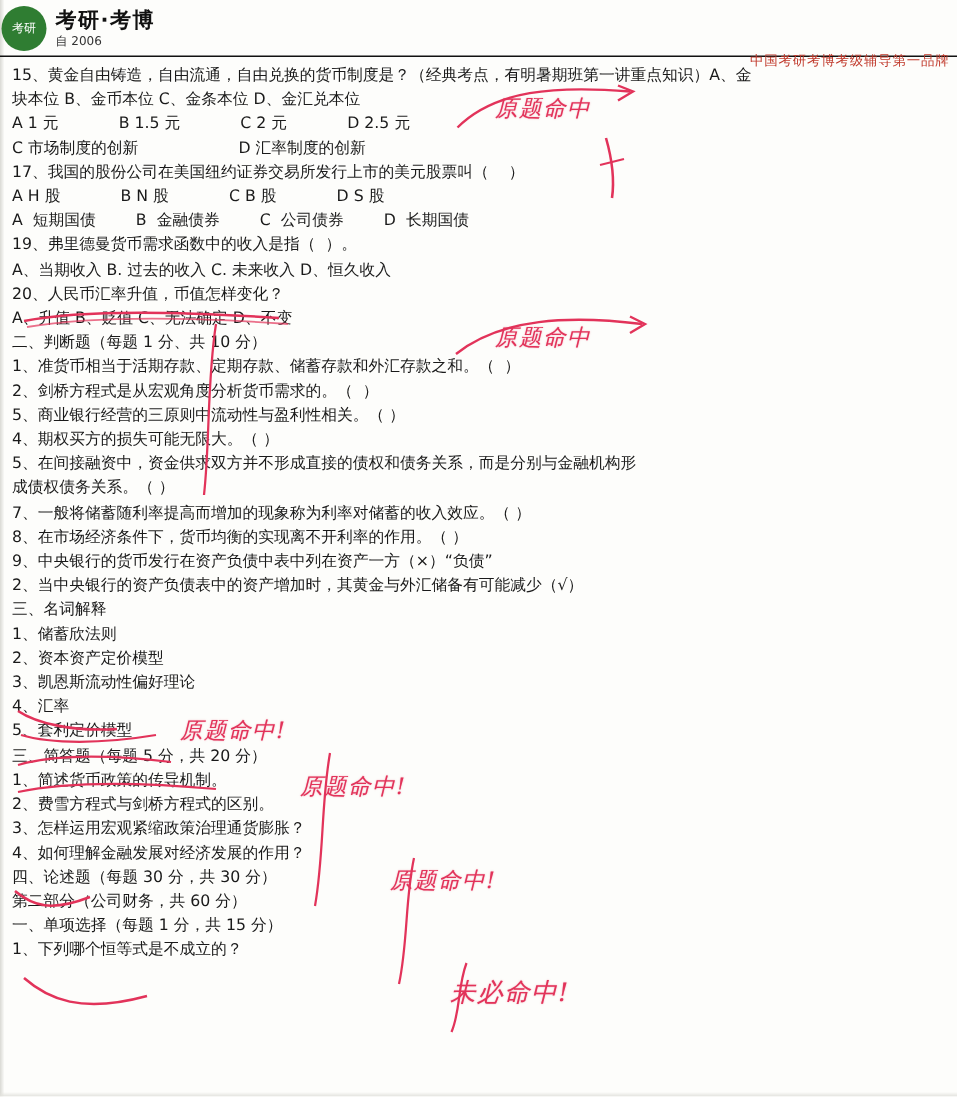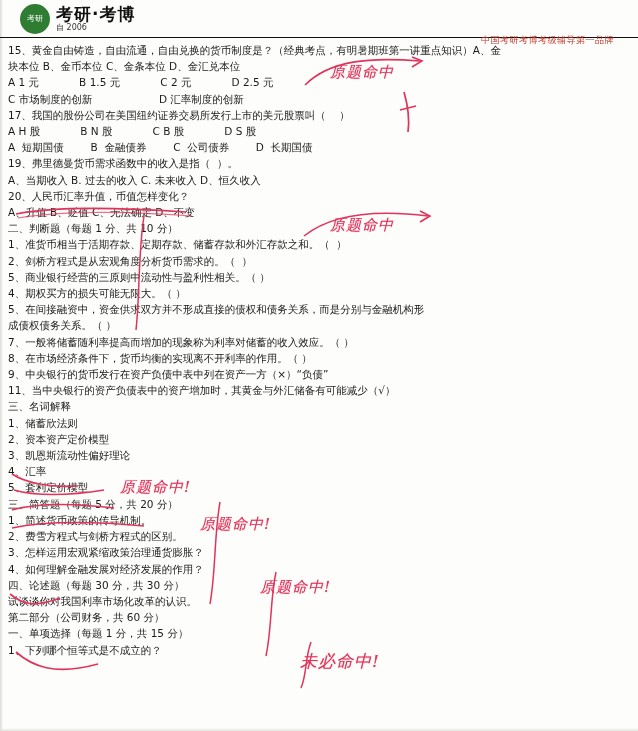--- a/index.html
+++ b/index.html
@@ -21,21 +21,21 @@
     background: #fdfdfb;
     overflow: hidden;
   }
   
   .header {
     position: relative;
     height: 38px;
     border-bottom: 1px solid #111;
     display: flex;
     align-items: center;
-    padding: 0 20px;
+    padding: 0 1px;
     box-sizing: border-box;
   }
   .logo {
     width: 30px;
     height: 30px;
     border-radius: 50%;
     background: #2f7d32;
     color: #fff;
     font-size: 8px;
     line-height: 9px;
@@ -46,21 +46,21 @@
     font-family: "DejaVu Sans", sans-serif;
     margin-right: 6px;
     flex: 0 0 auto;
   }
   .brand-block {
     display: flex;
     flex-direction: column;
     justify-content: center;
   }
   .brand-main {
-    font-size: 17px;
+    font-size: 14px;
     font-weight: bold;
     letter-spacing: 1px;
     color: #111;
     line-height: 18px;
   }
   .brand-sub {
     font-size: 8px;
     color: #333;
     line-height: 10px;
   }
@@ -151,34 +151,33 @@
       <div class="line">二、判断题（每题 1 分、共 10 分）</div>
       <div class="line">1、准货币相当于活期存款、定期存款、储蓄存款和外汇存款之和。（  ）</div>
       <div class="line">2、剑桥方程式是从宏观角度分析货币需求的。（  ）</div>
       <div class="line">5、商业银行经营的三原则中流动性与盈利性相关。（ ）</div>
       <div class="line">4、期权买方的损失可能无限大。（ ）</div>
       <div class="line">5、在间接融资中，资金供求双方并不形成直接的债权和债务关系，而是分别与金融机构形</div>
       <div class="line">成债权债务关系。（ ）</div>
       <div class="line">7、一般将储蓄随利率提高而增加的现象称为利率对储蓄的收入效应。（ ）</div>
       <div class="line">8、在市场经济条件下，货币均衡的实现离不开利率的作用。（ ）</div>
       <div class="line">9、中央银行的货币发行在资产负债中表中列在资产一方（×）“负债”</div>
-      <div class="line">11、当中央银行的资产负债表中的资产增加时，其黄金与外汇储备有可能减少（√）</div>
+      <div class="line">2、当中央银行的资产负债表中的资产增加时，其黄金与外汇储备有可能减少（√）</div>
       <div class="line">三、名词解释</div>
       <div class="line">1、储蓄欣法则</div>
       <div class="line">2、资本资产定价模型</div>
       <div class="line">3、凯恩斯流动性偏好理论</div>
       <div class="line">4、汇率</div>
       <div class="line">5、套利定价模型</div>
       <div class="line">三、简答题（每题 5 分，共 20 分）</div>
       <div class="line">1、简述货币政策的传导机制。</div>
       <div class="line">2、费雪方程式与剑桥方程式的区别。</div>
       <div class="line">3、怎样运用宏观紧缩政策治理通货膨胀？</div>
       <div class="line">4、如何理解金融发展对经济发展的作用？</div>
       <div class="line">四、论述题（每题 30 分，共 30 分）</div>
-      <div class="line">试谈谈你对我国利率市场化改革的认识。</div>
       <div class="line">第二部分（公司财务，共 60 分）</div>
       <div class="line">一、单项选择（每题 1 分，共 15 分）</div>
       <div class="line">1、下列哪个恒等式是不成立的？</div>
     </div>
 
   <div id="annotation-layer">
       <div class="hand md" style="top: 63px; left: 330px;">原题命中</div>
       <div class="hand md" style="top: 216px; left: 330px;">原题命中</div>
       <div class="hand md" style="top: 478px; left: 120px;">原题命中!</div>
       <div class="hand md" style="top: 515px; left: 200px;">原题命中!</div>

